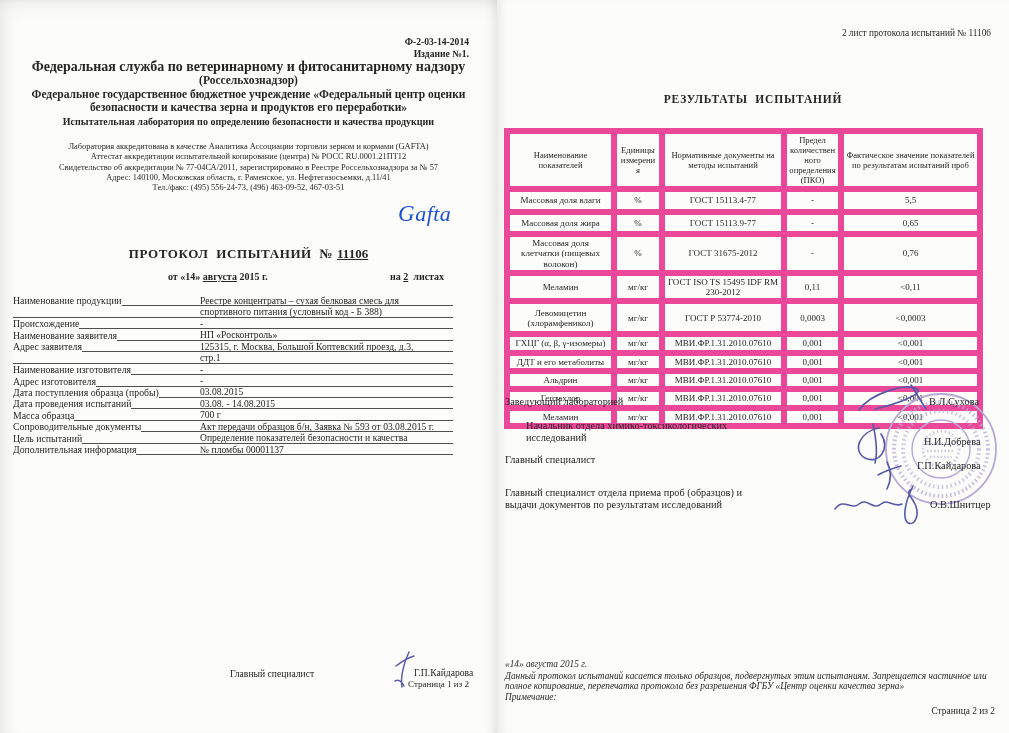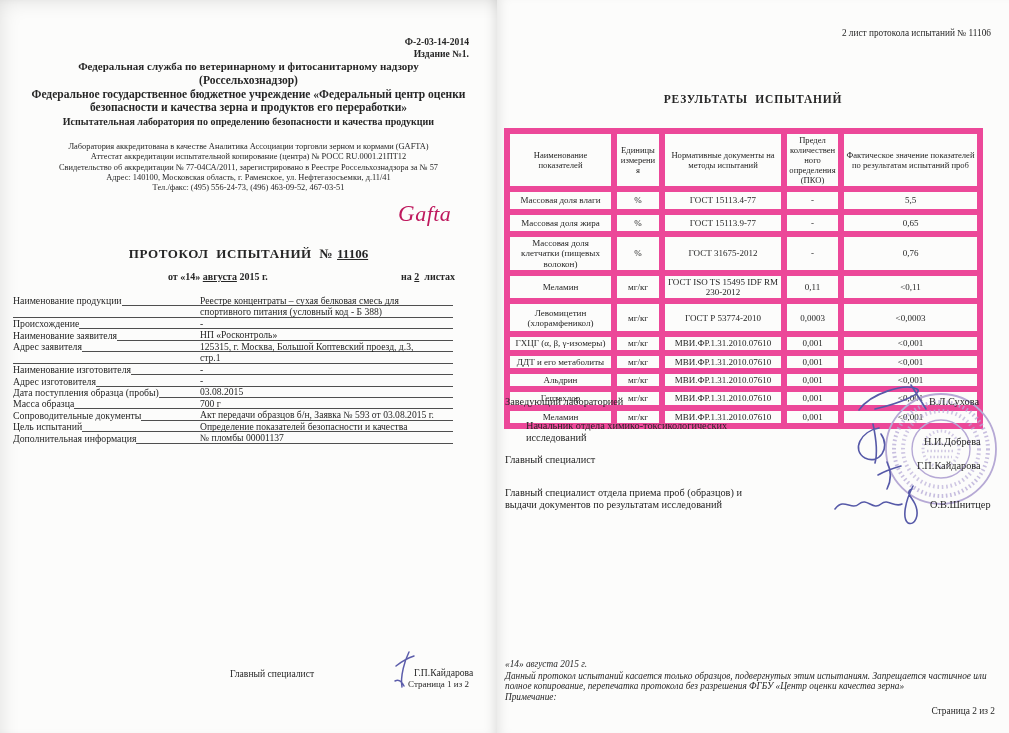--- a/index.html
+++ b/index.html
@@ -10,33 +10,33 @@
     color:#262626;
     box-shadow:inset 0 0 30px rgba(0,0,0,.05), inset 0 -12px 14px -9px rgba(0,0,0,.22);
   }
   .page{position:absolute;top:0;height:733px;background:#fcfcfb;}
   .page1{left:0;width:497px;box-shadow:inset -9px 0 12px -7px rgba(0,0,0,.13), inset 14px 14px 22px -16px rgba(0,0,0,.14);}
   .page2{left:497px;width:512px;box-shadow:inset 9px 0 12px -7px rgba(0,0,0,.10);}
 
   
   .form-code{position:absolute;top:36px;right:28px;text-align:right;font-size:9.6px;line-height:11.5px;font-weight:bold;}
   .org{position:absolute;top:60px;left:12px;right:12px;text-align:center;}
-  .org-l1{font-size:11px;font-weight:bold;line-height:13.5px;}
+  .org-l1{font-size:14px;font-weight:bold;line-height:13.5px;}
   .org-l2{font-size:11.5px;font-weight:bold;line-height:13.5px;}
   .org-l3{font-size:11.5px;font-weight:bold;line-height:13px;width:452px;margin:1px auto 0;text-align:center;}
   .org-l4{font-size:10px;font-weight:bold;line-height:12px;margin-top:2px;}
   .accred{position:absolute;top:142px;left:10px;right:10px;text-align:center;font-size:8.4px;line-height:10.3px;}
-  .gafta{position:absolute;left:398px;top:201px;font-size:22px;font-style:italic;color:#be185d;letter-spacing:.5px;}
+  .gafta{position:absolute;left:398px;top:201px;font-size:22px;font-style:italic;color:#1d4ed8;letter-spacing:.5px;}
   .gafta:first-letter{font-size:23px;}
   .p1-title{position:absolute;top:246px;left:0;width:497px;text-align:center;font-weight:bold;font-size:13px;}
   .p1-title .t{white-space:pre;letter-spacing:.6px;}
   .u{text-decoration:underline;}
   .dateline{position:absolute;top:271px;left:0;width:497px;font-size:10px;font-weight:bold;}
   .dl-left{position:absolute;left:168px;white-space:pre;}
-  .dl-right{position:absolute;left:390px;white-space:pre;margin-left:11px;}
+  .dl-right{position:absolute;left:390px;white-space:pre;}
 
   .form{position:absolute;top:295px;left:13px;width:440px;}
   .frow{display:flex;align-items:flex-end;height:11.45px;position:relative;}
   .flabel{font-size:9.8px;white-space:nowrap;line-height:11px;z-index:2;}
   .fline{flex:1;border-bottom:1px solid #4f4f4f;height:100%;}
   .fvalue{position:absolute;left:187px;bottom:0.5px;white-space:nowrap;font-size:9.6px;line-height:11px;}
 
   .p1-footer-role{position:absolute;left:230px;top:668px;font-size:9.6px;}
   .p1-footer-name{position:absolute;left:414px;top:667px;font-size:9.6px;}
   .p1-footer-page{position:absolute;left:408px;top:679px;font-size:9px;}
@@ -158,20 +158,25 @@
         <span class="fline"></span>
         <span class="fvalue">-</span>
       </div>
 
       <div class="frow">
         <span class="flabel">Дата поступления образца (пробы)</span>
         <span class="fline"></span>
         <span class="fvalue">03.08.2015</span>
       </div>
 
+      <div class="frow">
+        <span class="flabel">Дата проведения испытаний</span>
+        <span class="fline"></span>
+        <span class="fvalue">03.08. - 14.08.2015</span>
+      </div>
 
       <div class="frow">
         <span class="flabel">Масса образца</span>
         <span class="fline"></span>
         <span class="fvalue">700 г</span>
       </div>
 
       <div class="frow">
         <span class="flabel">Сопроводительные документы</span>
         <span class="fline"></span>

